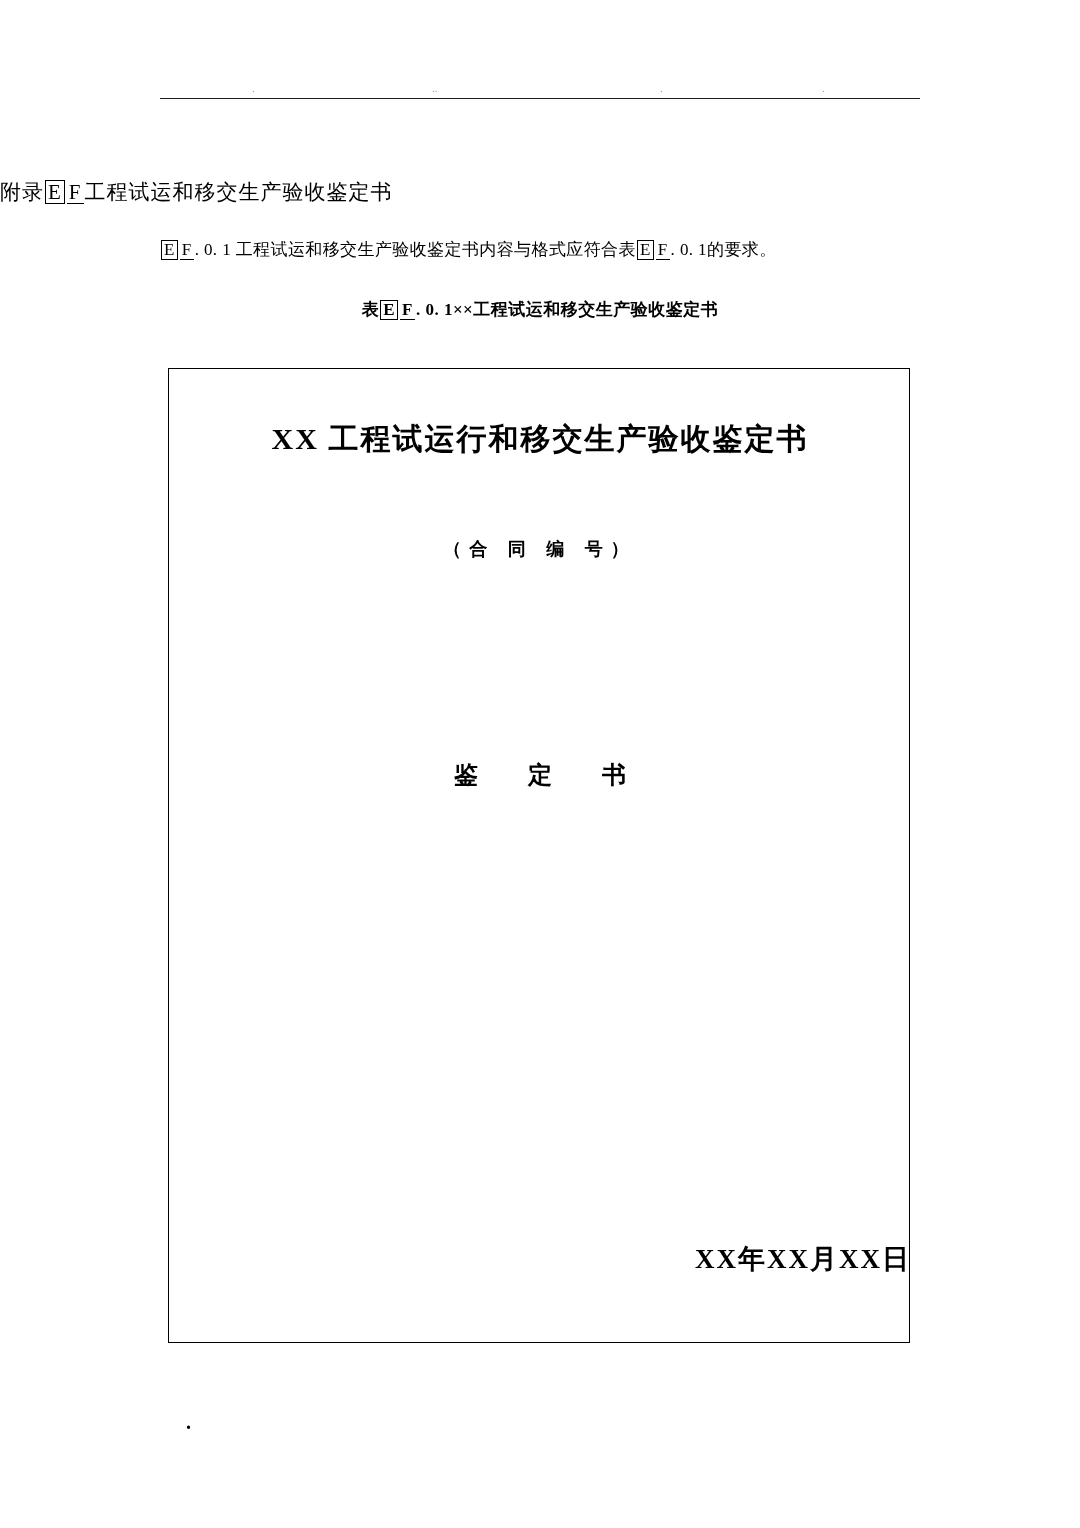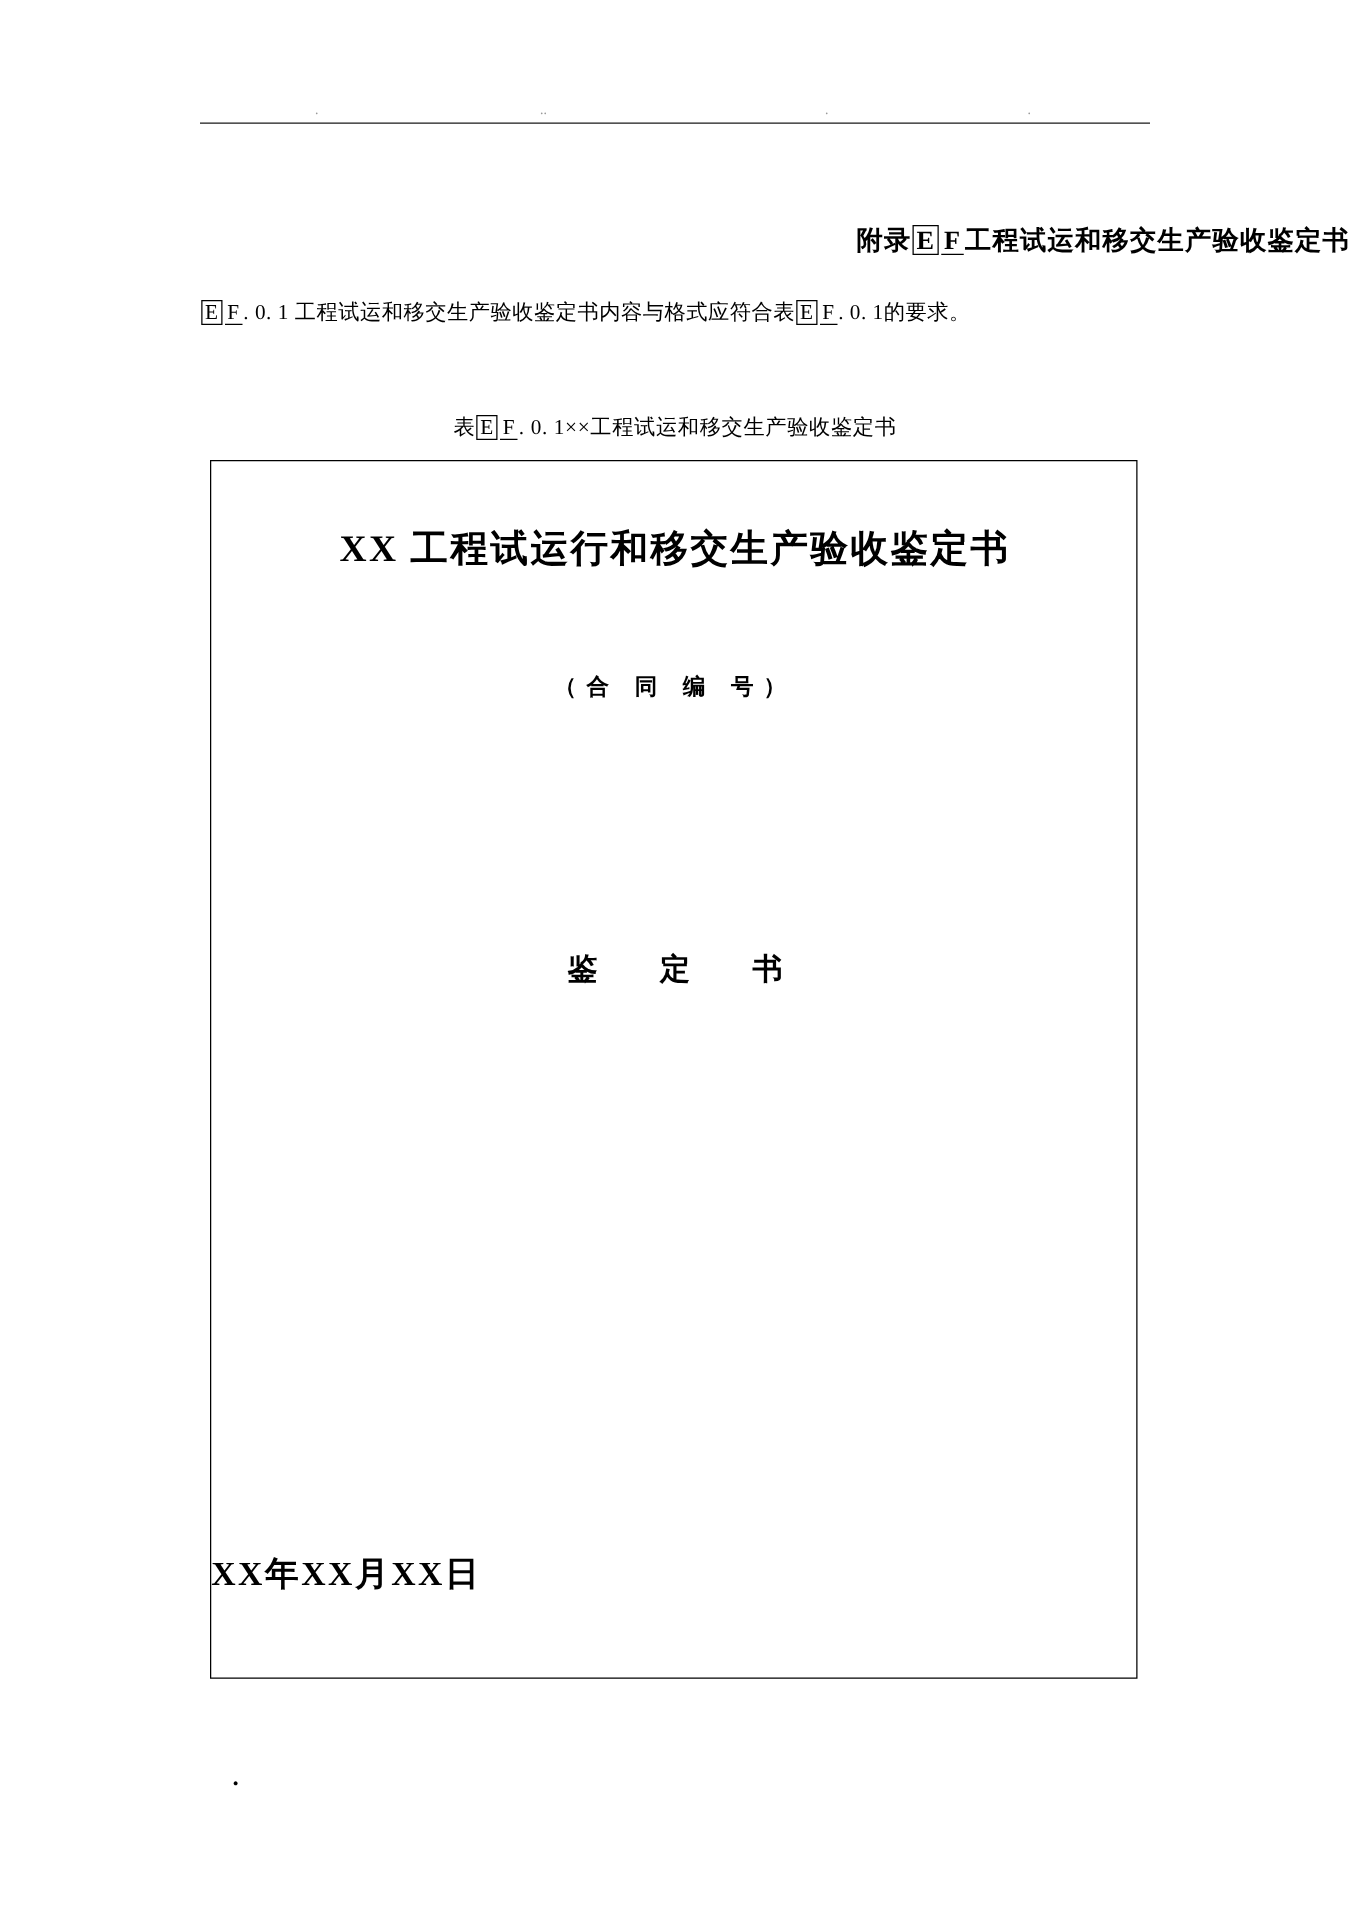--- a/index.html
+++ b/index.html
@@ -50,23 +50,23 @@
   .tick2 { left: 272px; }
   .tick3 { left: 500px; }
   .tick4 { left: 662px; }
 
   
   .appendix-title {
     position: absolute;
     left: 0;
     top: 178px;
     width: 1080px;
-    text-align: right;
+    text-align: left;
     font-size: 21px;
-    font-weight: bold;
+    font-weight: normal;
     letter-spacing: 1px;
     white-space: nowrap;
   }
   .appendix-title .boxed {
     display: inline-block;
     border: 1px solid #000;
     padding: 0 2px;
     margin: 0 1px;
     line-height: 1.05;
   }
@@ -104,24 +104,23 @@
   }
 
   
   .table-caption {
     position: absolute;
     left: 0;
     top: 298px;
     width: 1080px;
     text-align: center;
     font-size: 17px;
-    font-weight: normal;
+    font-weight: bold;
     white-space: nowrap;
     letter-spacing: 0.5px;
-    margin-top: 32px;
   }
   .table-caption .boxed {
     display: inline-block;
     border: 1px solid #000;
     padding: 0 2px;
     margin: 0 1px;
     line-height: 1.05;
   }
   .table-caption .ul {
     display: inline-block;
@@ -173,21 +172,21 @@
     font-weight: bold;
     letter-spacing: 22px;
     text-indent: 22px;
     white-space: nowrap;
   }
   .cover-date {
     position: absolute;
     left: 0;
     top: 872px;
     width: 742px;
-    text-align: left;
+    text-align: right;
     font-size: 27px;
     font-weight: bold;
     letter-spacing: 2px;
     white-space: nowrap;
   }
 
   
   .bottom-dot {
     position: absolute;
     left: 186px;

